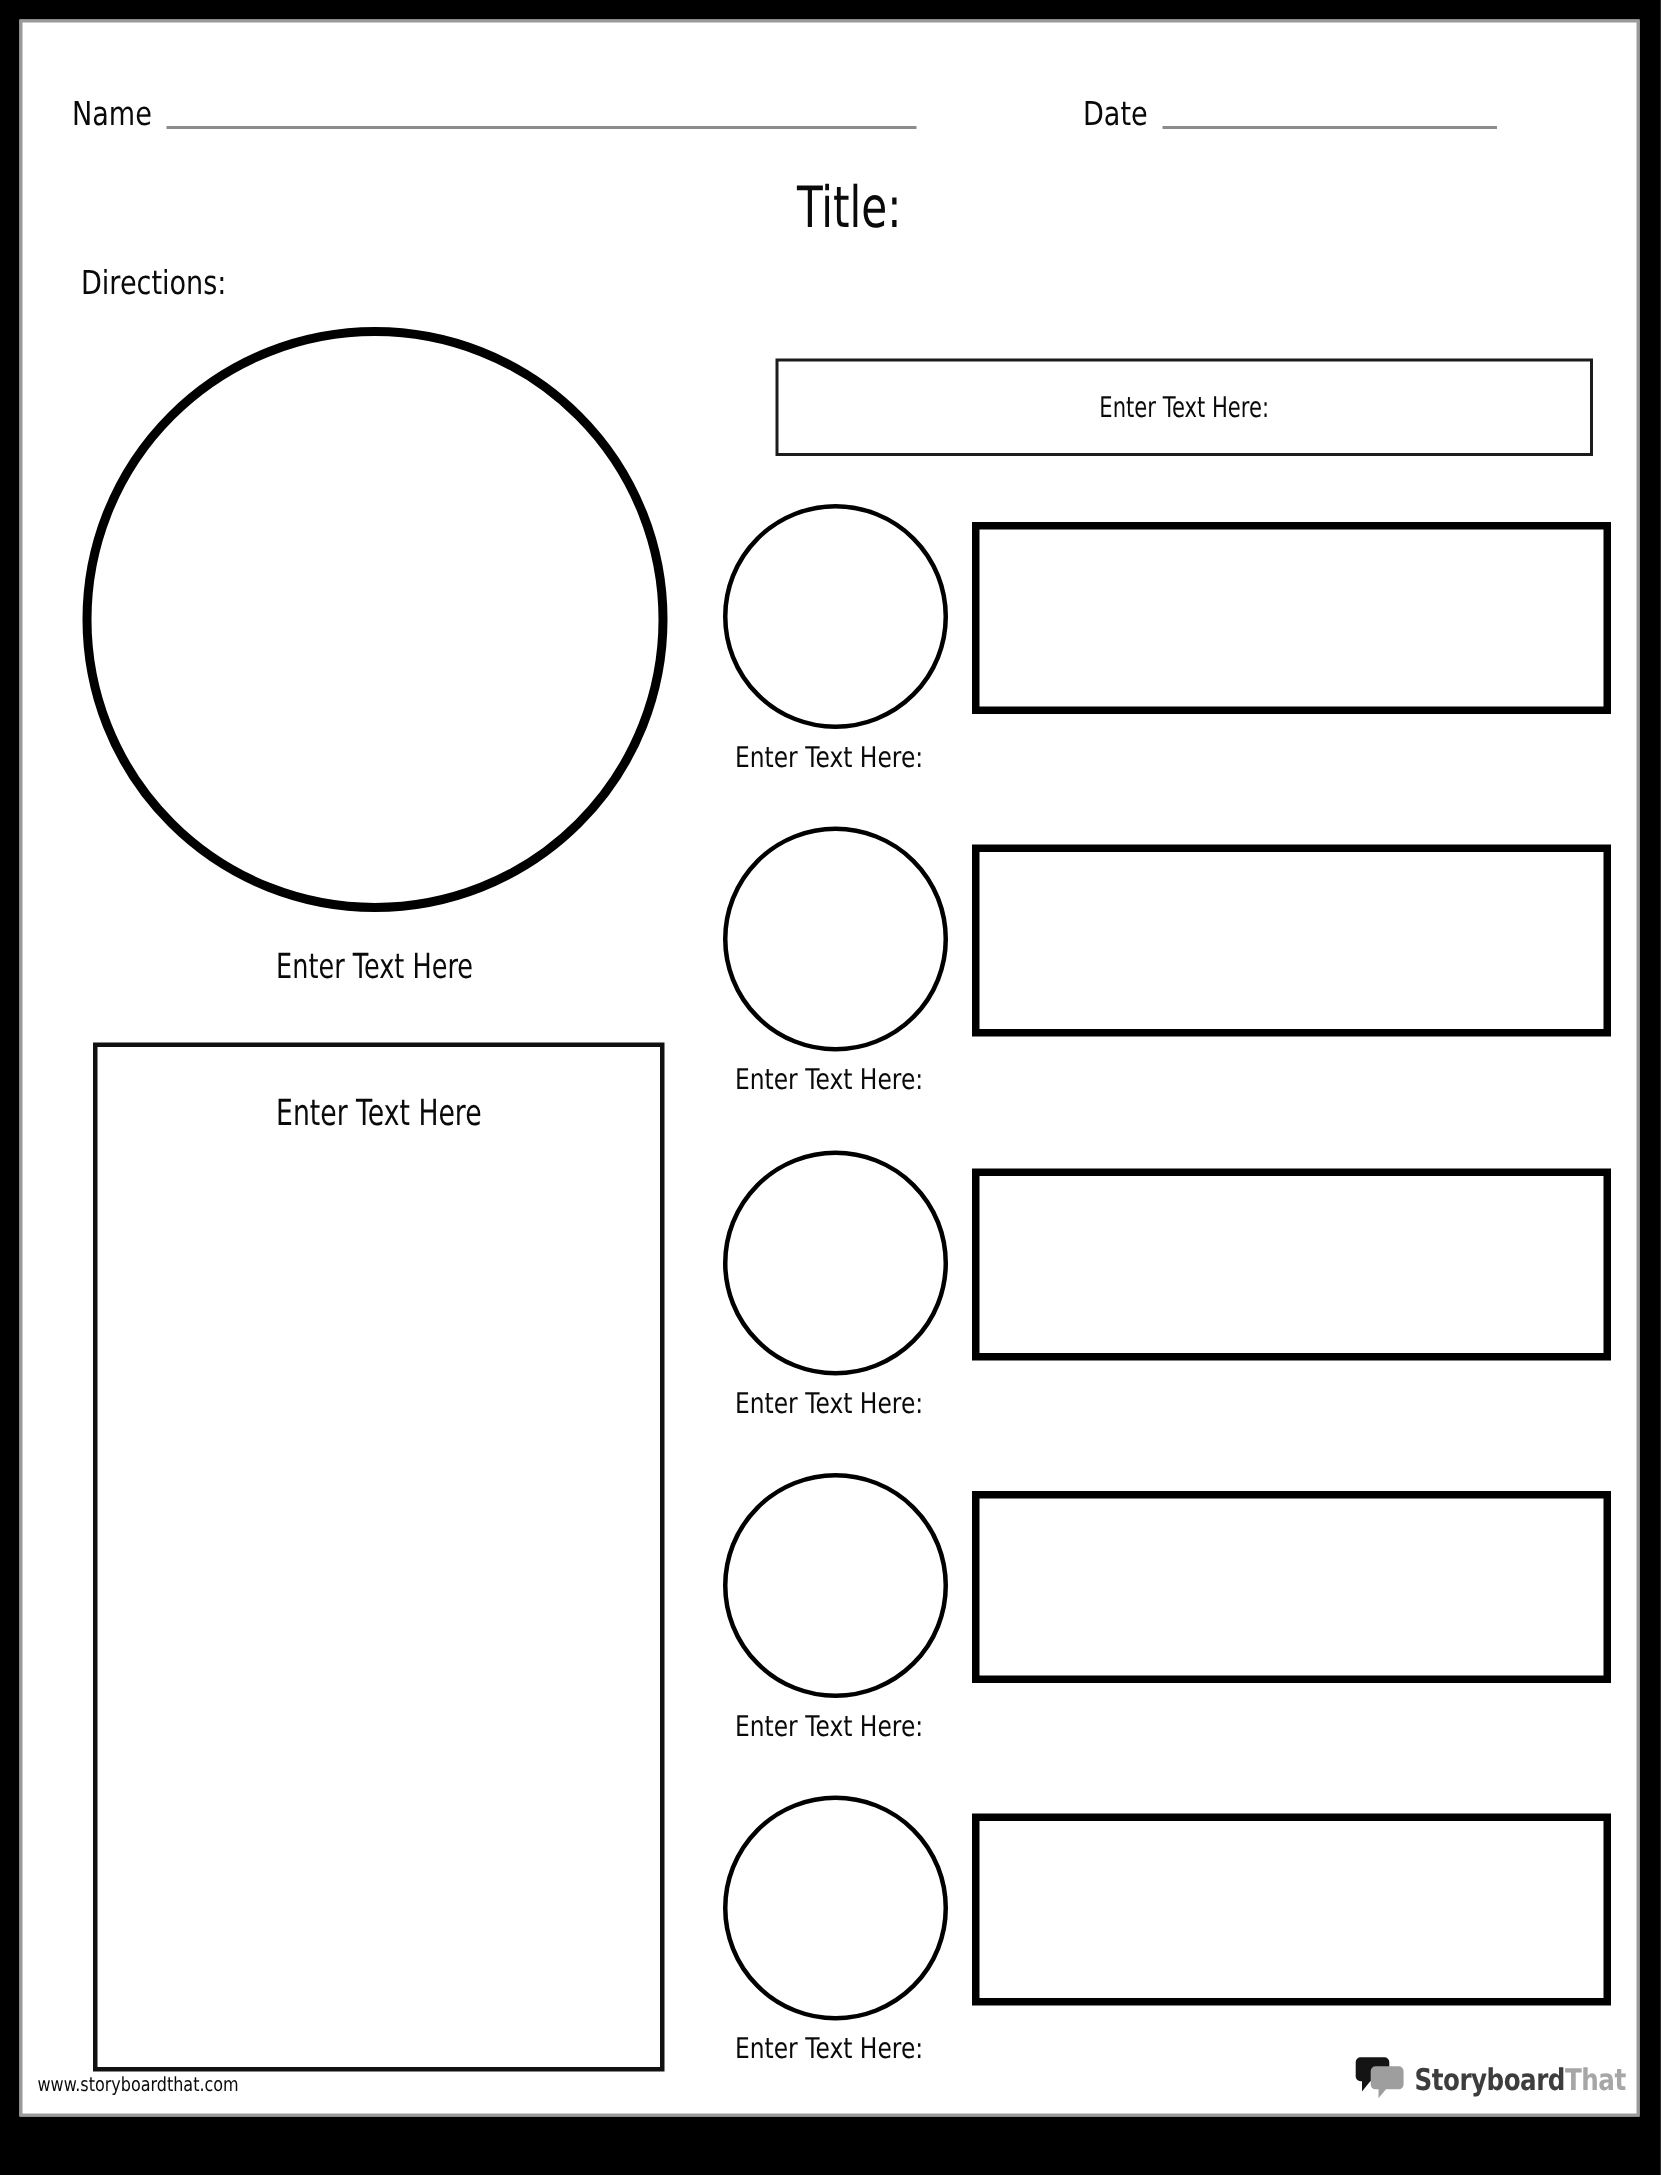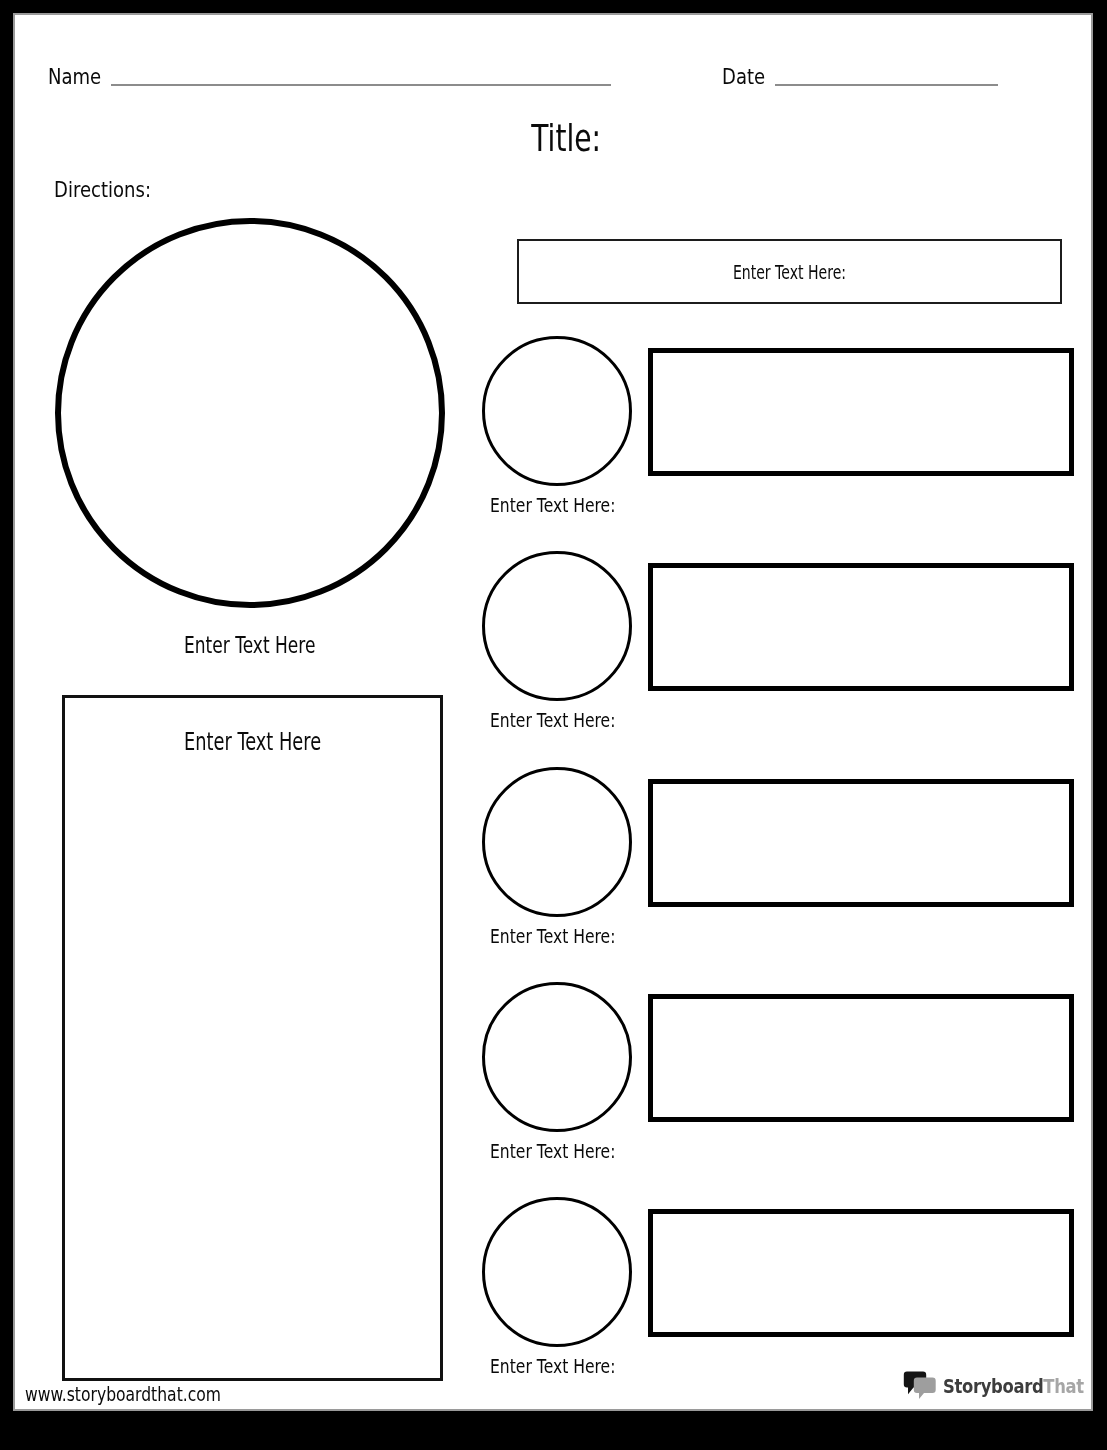--- a/index.html
+++ b/index.html
@@ -24,21 +24,21 @@
   .summary-box .lbl{font-size:19px;}
   .row{left:467px;width:594px;height:205px;}
   .row-circle{left:0;top:0;width:150px;height:150px;border:3px solid #000;border-radius:50%;
               box-sizing:border-box;background:#fff;}
   .row-rect{left:166px;top:12px;width:426px;height:128px;border:5px solid #000;
             box-sizing:border-box;background:#fff;}
   .row-label{left:8px;top:158px;font-size:19px;}
   .title-wrap{left:0;top:101px;width:100%;text-align:center;margin-left:13px;}
   .title-wrap .lbl{font-size:38px;}
   .hdr-label{font-size:22px;}
-  .footer-url{left:10px;top:1368px;font-size:19px;}
+  .footer-url{left:10px;top:1368px;font-size:13px;}
   .logo{left:888px;top:1355px;display:flex;align-items:center;gap:6px;}
   .logo-text{font-size:20px;font-weight:600;letter-spacing:-0.4px;white-space:nowrap;
              display:inline-block;transform:scaleX(0.82);transform-origin:left center;}
   .logo-this{color:#3d3d3d;}
   .logo-that{color:#a6a6a6;}
 </style>
 </head>
 <body>
 
 <div class="stage">

